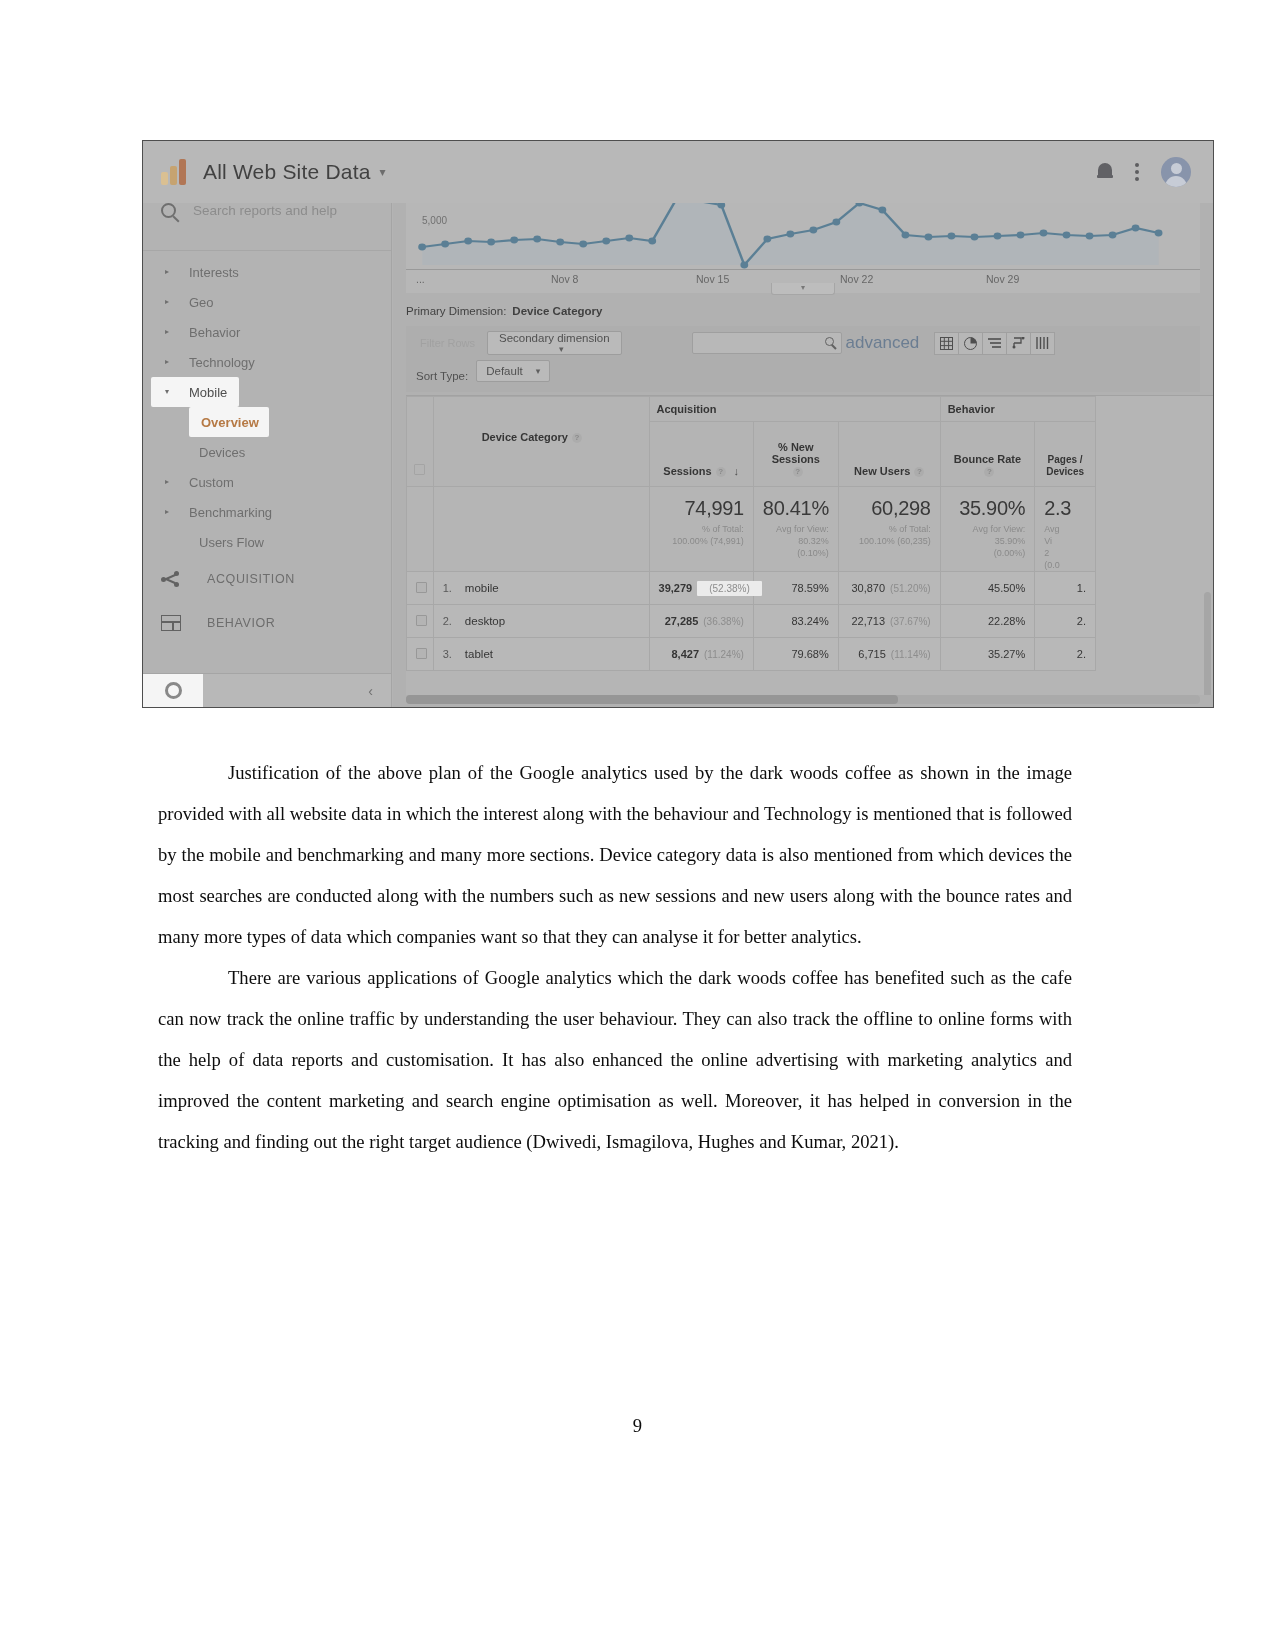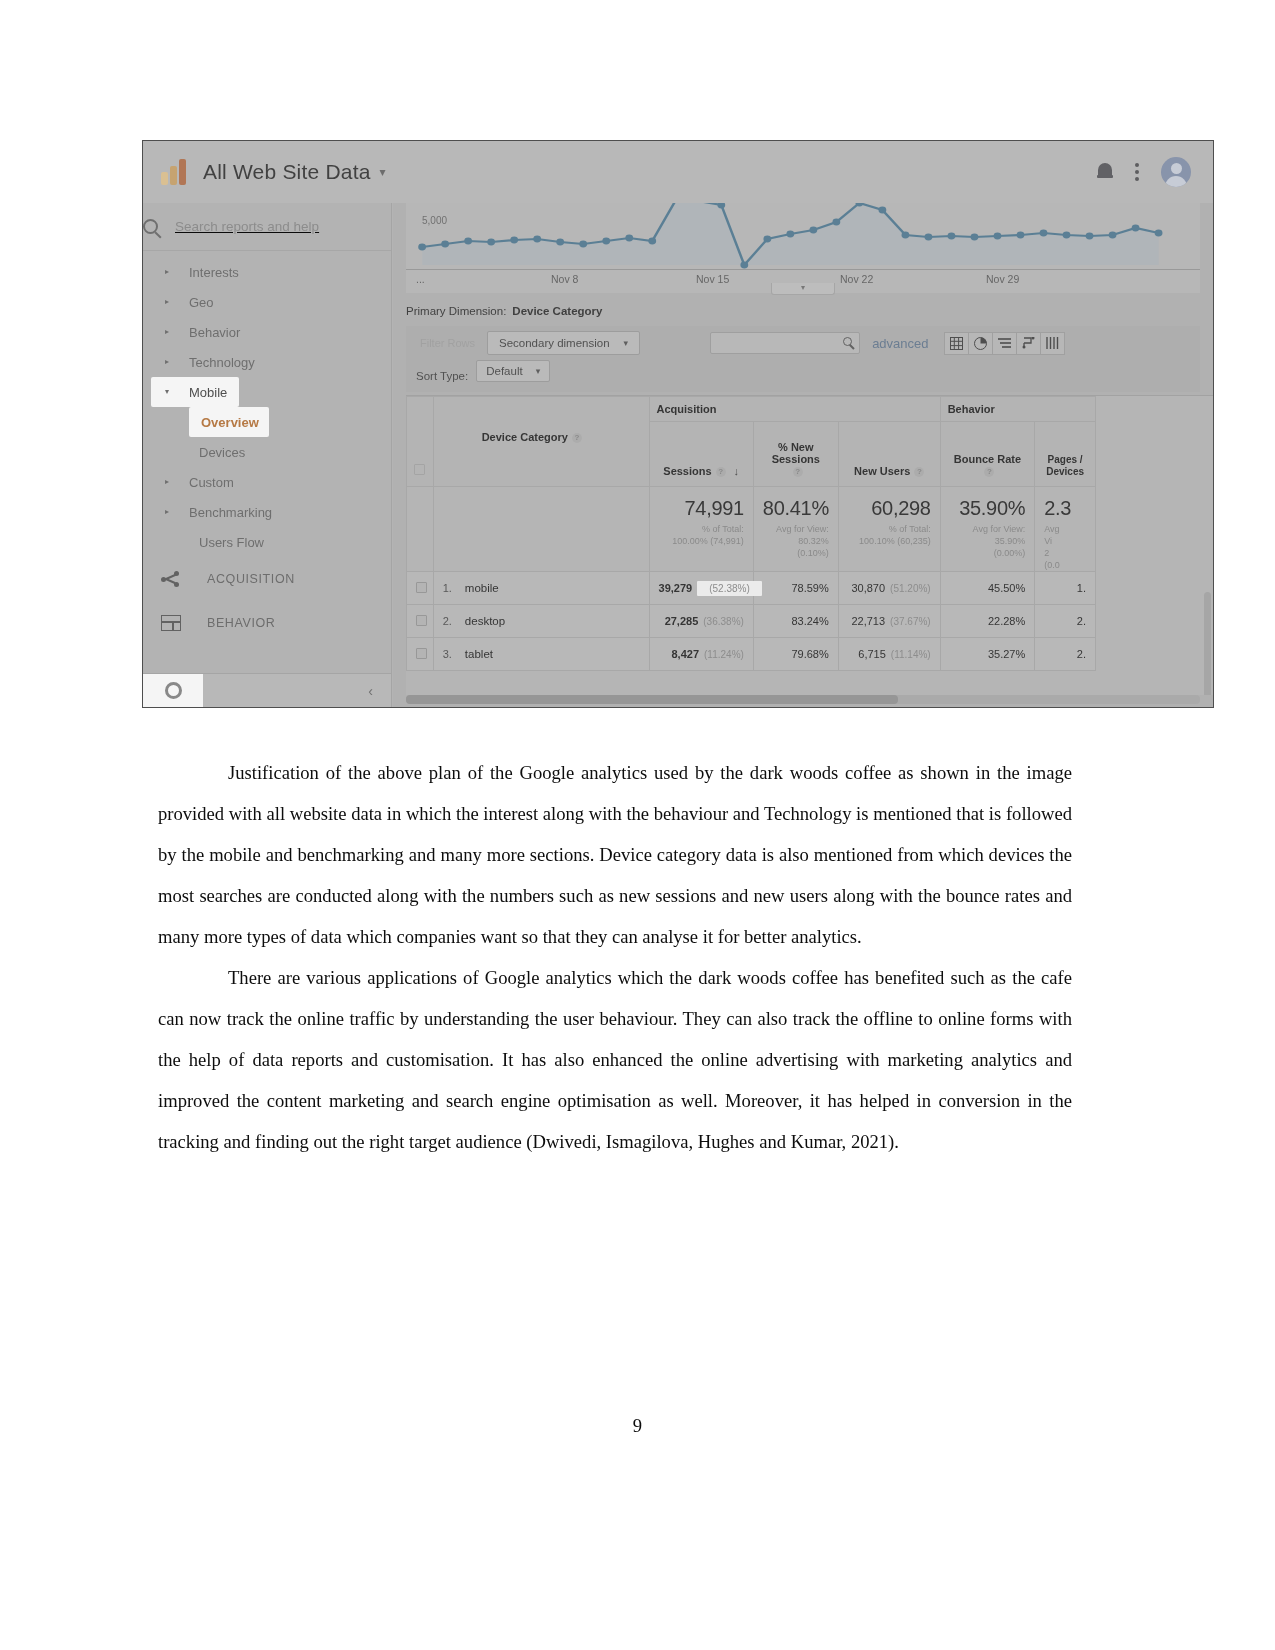--- a/index.html
+++ b/index.html
@@ -64,23 +64,22 @@
     content:""; position:absolute; left:50%; top:19px; width:22px; height:16px;
     margin-left:-11px; border-radius:11px 11px 0 0; background:#c9d3e6;
   }
 
   
   .ga-side {
     position:absolute; left:0; top:62px; width:249px; bottom:0;
     background:#b8b8b8; border-right:1px solid #a8a8a8;
   }
   .ga-search {
-    height:48px; display:flex; align-items:center; 
+    height:48px; display:flex; align-items:flex-start; padding-left:18px;
     border-bottom:1px solid #aaaaaa;
-    text-decoration:underline;
   }
   .ico-search {
     width:15px;height:15px;border:2px solid #6e6e6e;border-radius:50%;
     position:relative; flex:none;
   }
   .ico-search:after{
     content:"";position:absolute;right:-6px;bottom:-4px;width:8px;height:2px;
     background:#6e6e6e;transform:rotate(45deg);
   }
   .ga-search-text { margin-left:17px; font-size:13.5px; color:#8d8d8d; }
@@ -181,35 +180,36 @@
   }
   .tb-row1 { position:absolute; left:0; top:4px; right:0; height:26px; display:flex; align-items:center;}
   .filter-rows {
     width:63px; height:22px; border-radius:2px; color:#a4a4a4; font-size:11px;
     display:flex; align-items:center; justify-content:center; margin-left:10px;
   }
   .sec-dim {
     height:24px; border:1px solid #a0a0a0; background:#bfbfbf; border-radius:2px;
     display:flex; align-items:center; padding:0 11px; font-size:11.5px; color:#4d4d4d;
     margin-left:8px;
+    flex-direction:column;
   }
   .sec-dim .cv { margin-left:14px; font-size:9px; color:#5c5c5c; }
   .search-box {
     margin-left:70px; width:150px; height:22px; background:#bdbdbd;
     border:1px solid #a2a2a2; border-radius:2px; position:relative;
   }
   .search-box .mg {
     position:absolute; right:7px; top:4px;
     width:9px;height:9px;border:1.6px solid #5f5f5f;border-radius:50%;
   }
   .search-box .mg:after{
     content:"";position:absolute;right:-4px;bottom:-3px;width:6px;height:1.6px;
     background:#5f5f5f;transform:rotate(45deg);
   }
-  .advanced { margin-left:12px; font-size:13px; color:#5b7fa8; }
+  .advanced { margin-left:4px; font-size:17px; color:#5b7fa8; }
   .view-btns { margin-left:16px; display:flex; }
   .vb {
     width:25px; height:23px; border:1px solid #a3a3a3; margin-left:-1px;
     background:#bcbcbc; display:flex; align-items:center; justify-content:center;
   }
   .vb svg { display:block; }
 
   .tb-row2 { position:absolute; left:0; top:34px; display:flex; align-items:flex-end; }
   .sort-lbl { margin-left:10px; font-size:11.5px; color:#4d4d4d; }
   .sort-sel {

